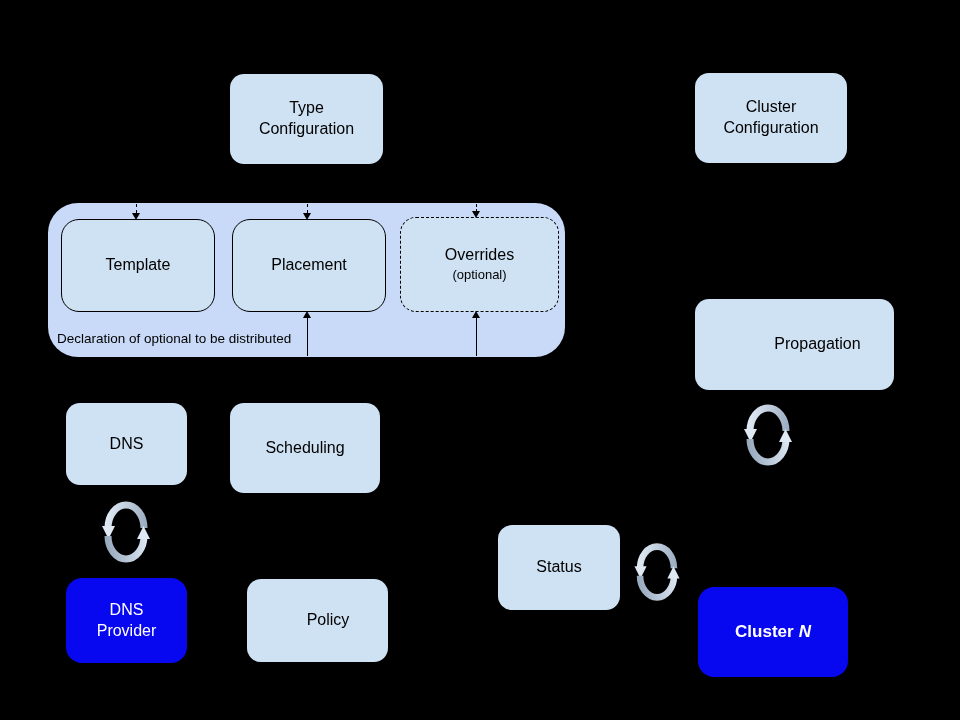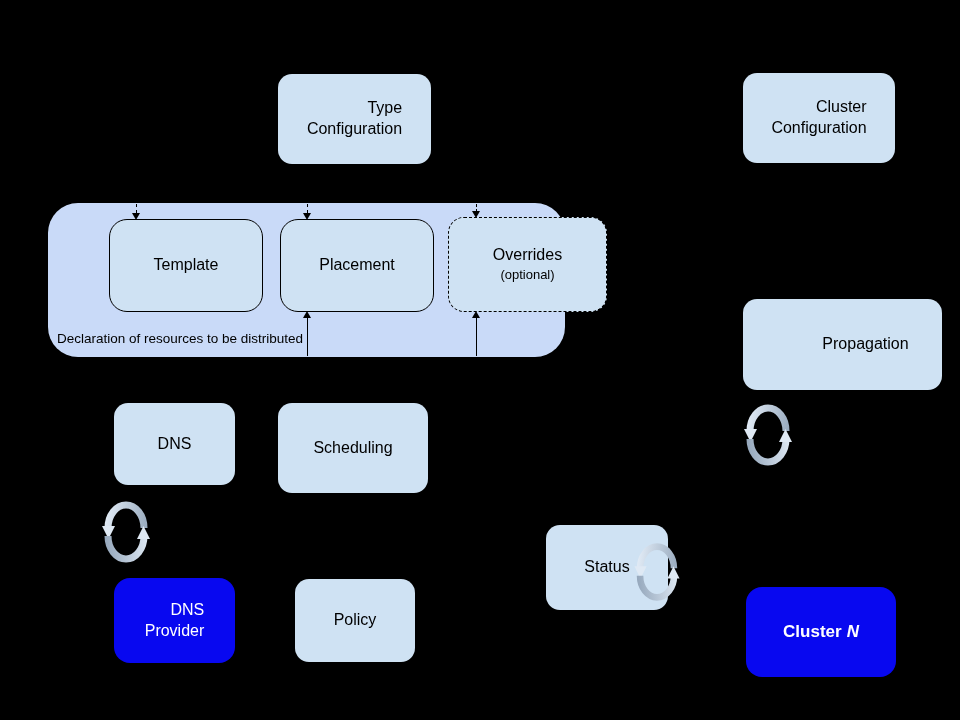--- a/index.html
+++ b/index.html
@@ -20,23 +20,23 @@
     font-family:"Liberation Sans", sans-serif;
     position:relative;overflow:hidden;
   }
   .canvas{position:absolute;left:0;top:0;width:960px;height:720px;}
   .node{
     position:absolute;
     background:var(--light-box);
     border-radius:14px;
     display:flex;flex-direction:column;
     align-items:center;justify-content:center;
-    text-align:right;
+    text-align:center;
     color:var(--text-dark);
-    font-size:16px;line-height:1.3;margin-left:48px;
+    font-size:16px;line-height:1.3;
   }
   .node-label{white-space:pre-line;}
   .node.blue{
     background:var(--bright-blue);
     color:var(--text-light);
     font-weight:bold;
     font-size:17px;
     border-radius:16px;
   }
   .group-container{
@@ -101,21 +101,21 @@
 
   <div class="node bordered" style="left:61px;top:219px;width:152px;height:91px;">
     <span class="node-label">Template</span>
   </div>
 
   <div class="node dashdot" style="left:400px;top:217px;width:157px;height:93px;">
     <span class="node-label">Overrides</span>
     <span class="sublabel">(optional)</span>
   </div>
 
-  <div class="caption" style="left:57px;top:331px;">Declaration of resources to be distributed</div>
+  <div class="caption" style="left:57px;top:331px;">Declaration of optional to be distributed</div>
 
   <div class="vline dashed" style="left:136px;top:204px;height:9px;"></div>
   <div class="head-down" style="left:132px;top:213px;"></div>
 
   <div class="vline dashed" style="left:307px;top:204px;height:9px;"></div>
   <div class="head-down" style="left:303px;top:213px;"></div>
 
   <div class="vline dashed" style="left:476px;top:204px;height:8px;"></div>
   <div class="head-down" style="left:472px;top:211px;"></div>
 
@@ -131,21 +131,21 @@
 
   <div class="node" style="left:230px;top:403px;width:150px;height:90px;">
     <span class="node-label">Scheduling</span>
   </div>
 
   <div class="node blue" style="left:66px;top:578px;width:121px;height:85px;font-weight:normal;font-size:16px;">
     <span class="node-label">DNS
 Provider</span>
   </div>
 
-  <div class="node" style="left:247px;top:579px;width:120px;height:83px;">
+  <div class="node" style="left:247px;top:579px;width:120px;height:83px;padding-left:21px;">
     <span class="node-label">Policy</span>
   </div>
 
   <div class="node" style="left:695px;top:299px;width:153px;height:91px;padding-left:46px;">
     <span class="node-label">Propagation</span>
   </div>
 
   <div class="node" style="left:498px;top:525px;width:122px;height:85px;">
     <span class="node-label">Status</span>
   </div>

